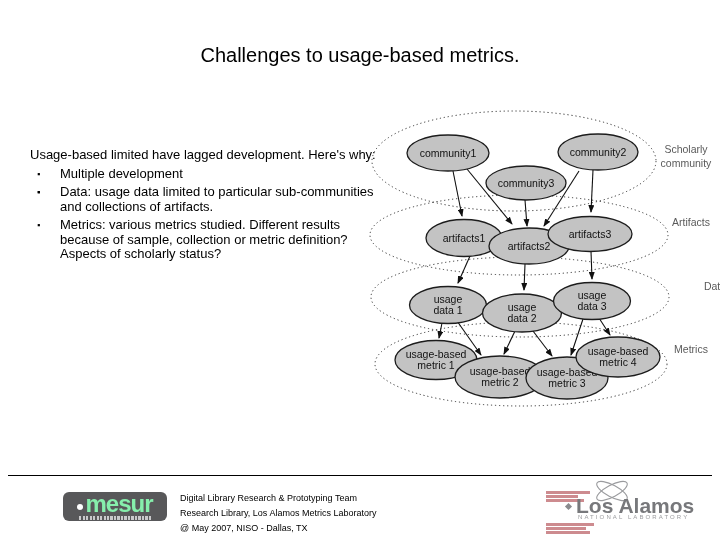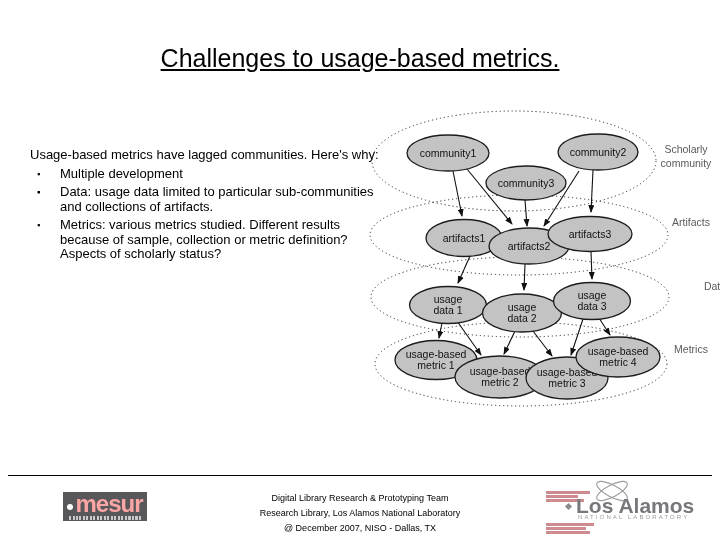--- a/index.html
+++ b/index.html
@@ -3,21 +3,21 @@
 <meta charset="utf-8">
 <style>
   html,body{margin:0;padding:0;}
   body{
     width:720px;height:540px;background:#ffffff;overflow:hidden;position:relative;
     font-family:"Liberation Sans",sans-serif;color:#000;
   }
   .slide{position:absolute;inset:0;}
   .title{
     position:absolute;top:44px;left:0;right:0;text-align:center;
-    font-size:25px;color:#000;letter-spacing:0px;text-decoration:underline;
+    font-size:20px;color:#000;letter-spacing:0px;
   }
   .body-text{position:absolute;left:30px;top:148px;width:350px;font-size:13px;line-height:14.5px;}
   .intro{margin:0 0 4px 0;padding-left:30px;text-indent:-30px;}
   .bullet{position:relative;padding-left:30px;margin-top:4px;}
   .bullet .bul{
     position:absolute;left:7px;top:2px;font-size:9px;line-height:10px;color:#000;
   }
   svg.diagram{position:absolute;left:0;top:0;width:720px;height:540px;}
   .band-ellipse{fill:none;stroke:#333;stroke-width:1;stroke-dasharray:1.2 2.8;}
   .node-ellipse{fill:var(--node-fill,#c3c3c3);stroke:var(--node-stroke,#1c1c1c);stroke-width:1.3;}
@@ -28,32 +28,32 @@
   .band-label{
     position:absolute;text-align:center;color:var(--band-label,#5a5a5a);
     font-size:10.5px;line-height:13.5px;
   }
   .band-label.scholarly{left:642px;top:143px;width:88px;}
   .band-label.artifacts{left:660px;top:216px;width:62px;}
   .band-label.data{left:685px;top:280px;width:60px;}
   .band-label.metrics{left:659px;top:343px;width:64px;}
   .footer-divider{position:absolute;left:8px;right:8px;top:475px;border-top:1px solid #000;}
   .mesur{
-    position:absolute;left:63px;top:492px;width:84px;height:29px;
-    background:var(--mesur-box,#58585a);color:#fca5a5;text-align:center;
+    position:absolute;left:63px;top:492px;width:104px;height:29px;
+    background:var(--mesur-box,#58585a);color:#86efac;text-align:center;border-radius:6px;
   }
   .mesur .mrow{display:flex;align-items:center;justify-content:center;height:21px;margin-top:1px;}
   .mesur .mdot{width:6px;height:6px;border-radius:50%;background:#fff;margin:6px 2px 0 0;flex:0 0 auto;}
   .mesur .mtext{font-size:24px;font-weight:bold;letter-spacing:-1px;line-height:20px;}
   .mesur .mtag{
     width:72px;height:4px;margin:2px auto 0 auto;
     background:repeating-linear-gradient(90deg,#c9c9cb 0px,#c9c9cb 2px,transparent 2px,transparent 3.5px);
   }
   .credits{
-    position:absolute;left:180px;top:491px;width:360px;text-align:center;
+    position:absolute;left:180px;top:491px;width:360px;
     font-size:9px;line-height:15px;color:#000;
   }
   .lanl{position:absolute;left:544px;top:478px;width:150px;height:60px;}
   .fund{position:absolute;}
   .fund .stripe{height:2.5px;margin-bottom:1.5px;background:var(--funding-red,#c4777b);opacity:.85;}
   .fund-top{left:2px;top:13px;width:44px;}
   .fund-bottom{left:2px;top:45px;width:48px;}
   .atom{position:absolute;left:40px;top:0px;}
   .atom ellipse{fill:none;stroke:#9a9b9e;stroke-width:1.1;}
   .lanl-name{
@@ -70,21 +70,21 @@
   }
 </style>
 </head>
 <body>
 
 <div class="slide">
 
   <div class="title">Challenges to usage-based metrics.</div>
 
   <div class="body-text">
-    <p class="intro">Usage-based metrics have lagged communities. Here's why:</p>
+    <p class="intro">Usage-based limited have lagged development. Here's why:</p>
     <div class="bullet">
       <span class="bul">▪</span>
       <span>Multiple development</span>
     </div>
     <div class="bullet">
       <span class="bul">▪</span>
     </div>
     <div class="bullet">
       <span class="bul">▪</span>
       <span>Data: usage data limited to particular sub-communities and collections of artifacts.</span>
@@ -195,22 +195,22 @@
   <div class="mesur">
     <div class="mrow">
       <span class="mdot"></span>
       <span class="mtext">mesur</span>
     </div>
     <div class="mtag"></div>
   </div>
 
   <div class="credits">
     <div>Digital Library Research &amp; Prototyping Team</div>
-    <div>Research Library, Los Alamos National Laboratory</div>
-    <div>@ December 2007, NISO - Dallas, TX</div>
+    <div>Research Library, Los Alamos Metrics Laboratory</div>
+    <div>@ May 2007, NISO - Dallas, TX</div>
   </div>
 
   <div class="lanl">
     <div class="fund fund-top">
       <div class="stripe" style="width:44px"></div>
       <div class="stripe" style="width:32px"></div>
       <div class="stripe" style="width:38px"></div>
     </div>
     <svg class="atom" width="56" height="26" viewBox="0 0 56 26">
       <ellipse cx="28" cy="13" rx="17" ry="6" transform="rotate(-28 28 13)"></ellipse>

